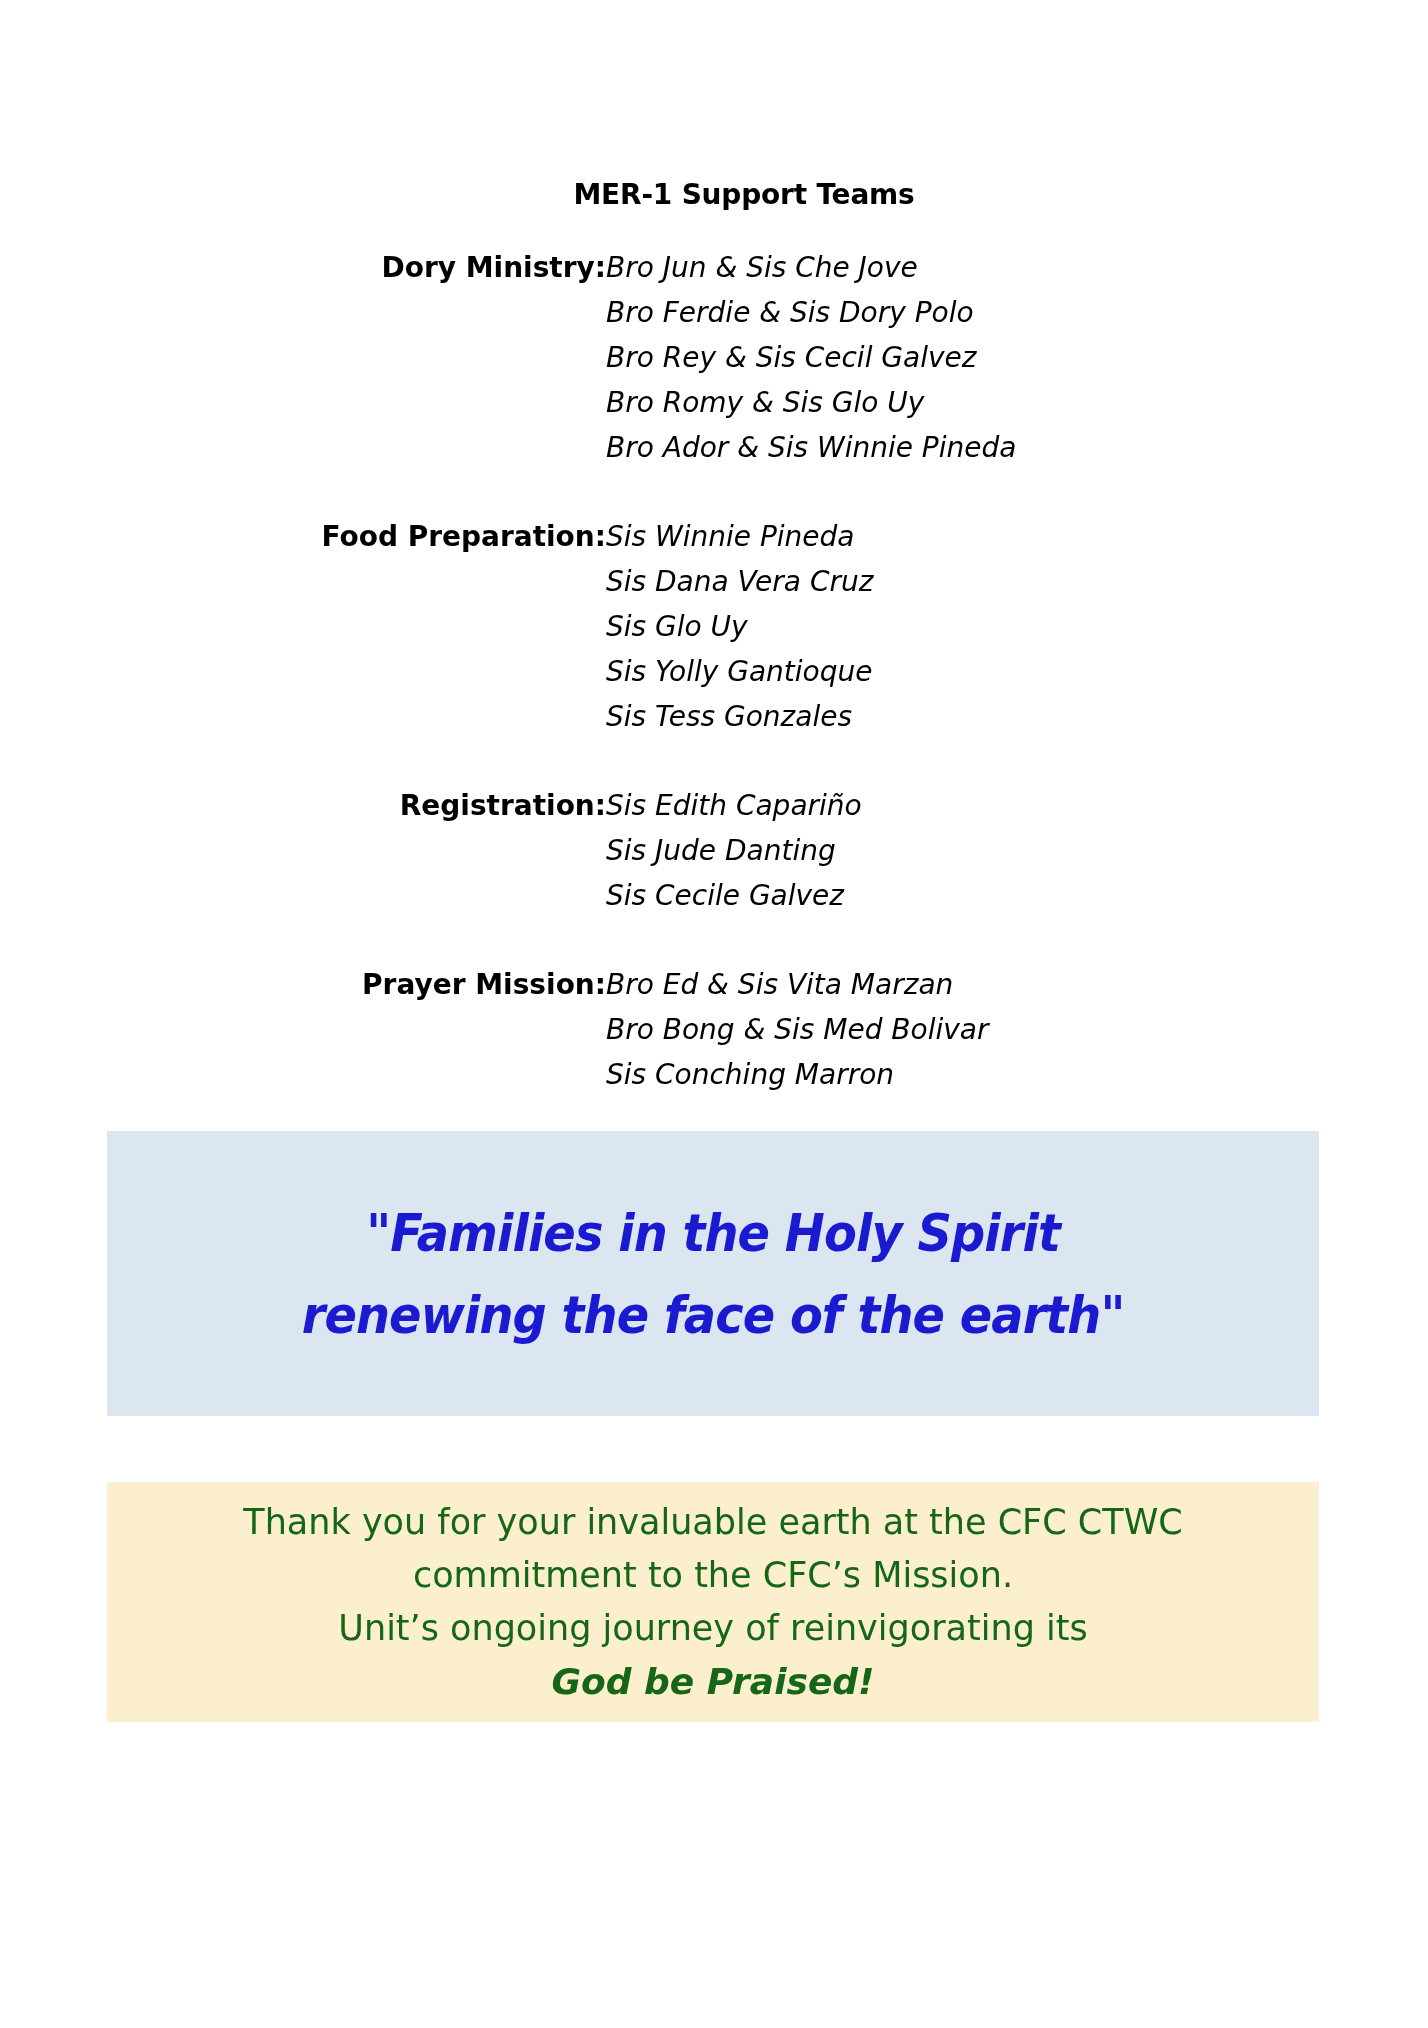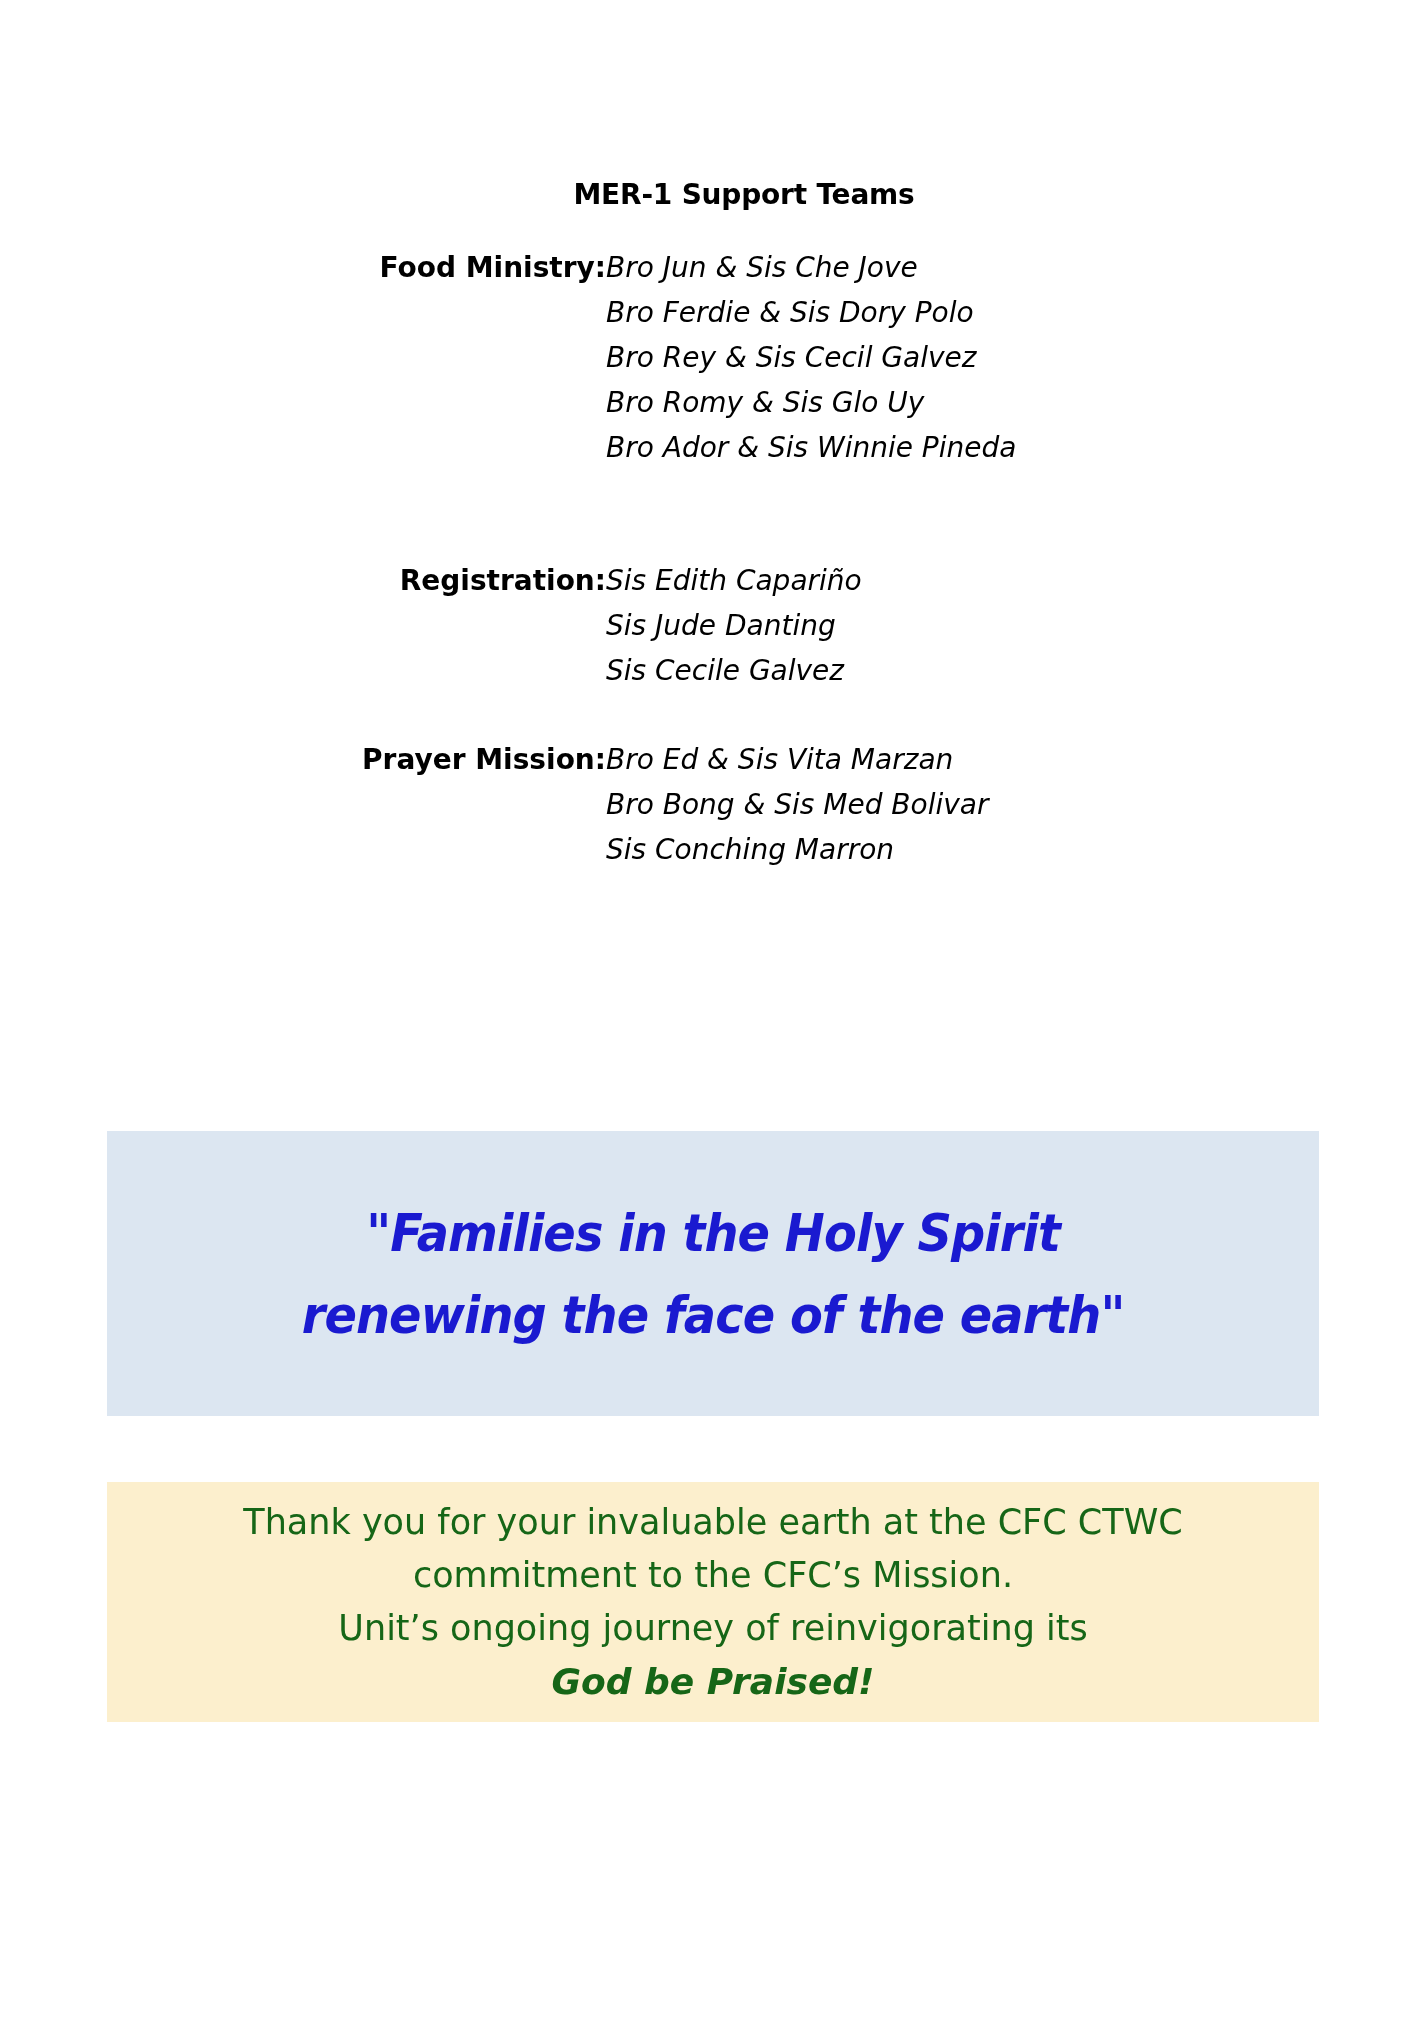--- a/index.html
+++ b/index.html
@@ -143,35 +143,45 @@
 
 <div class="page">
 
   <div class="roster">
 
     <div class="doc-title">MER-1 Support Teams</div>
 
     <table class="team-table">
       <tbody>
         <tr class="team-row">
-          <td class="label-cell">Food Ministry:</td>
+          <td class="label-cell">Dory Ministry:</td>
           <td class="names-cell">
             <span class="name-line">Bro Jun &amp; Sis Che Jove</span>
             <span class="name-line">Bro Ferdie &amp; Sis Dory Polo</span>
             <span class="name-line">Bro Rey &amp; Sis Cecil Galvez</span>
             <span class="name-line">Bro Romy &amp; Sis Glo Uy</span>
             <span class="name-line">Bro Ador &amp; Sis Winnie Pineda</span>
           </td>
         </tr>
 
         <tr class="team-row-gap">
             <td></td>
             <td></td>
           </tr>
 
+        <tr class="team-row">
+          <td class="label-cell">Food Preparation:</td>
+          <td class="names-cell">
+            <span class="name-line">Sis Winnie Pineda</span>
+            <span class="name-line">Sis Dana Vera Cruz</span>
+            <span class="name-line">Sis Glo Uy</span>
+            <span class="name-line">Sis Yolly Gantioque</span>
+            <span class="name-line">Sis Tess Gonzales</span>
+          </td>
+        </tr>
 
         <tr class="team-row-gap">
             <td></td>
             <td></td>
           </tr>
 
         <tr class="team-row">
           <td class="label-cell">Registration:</td>
           <td class="names-cell">
             <span class="name-line">Sis Edith Capariño</span>

